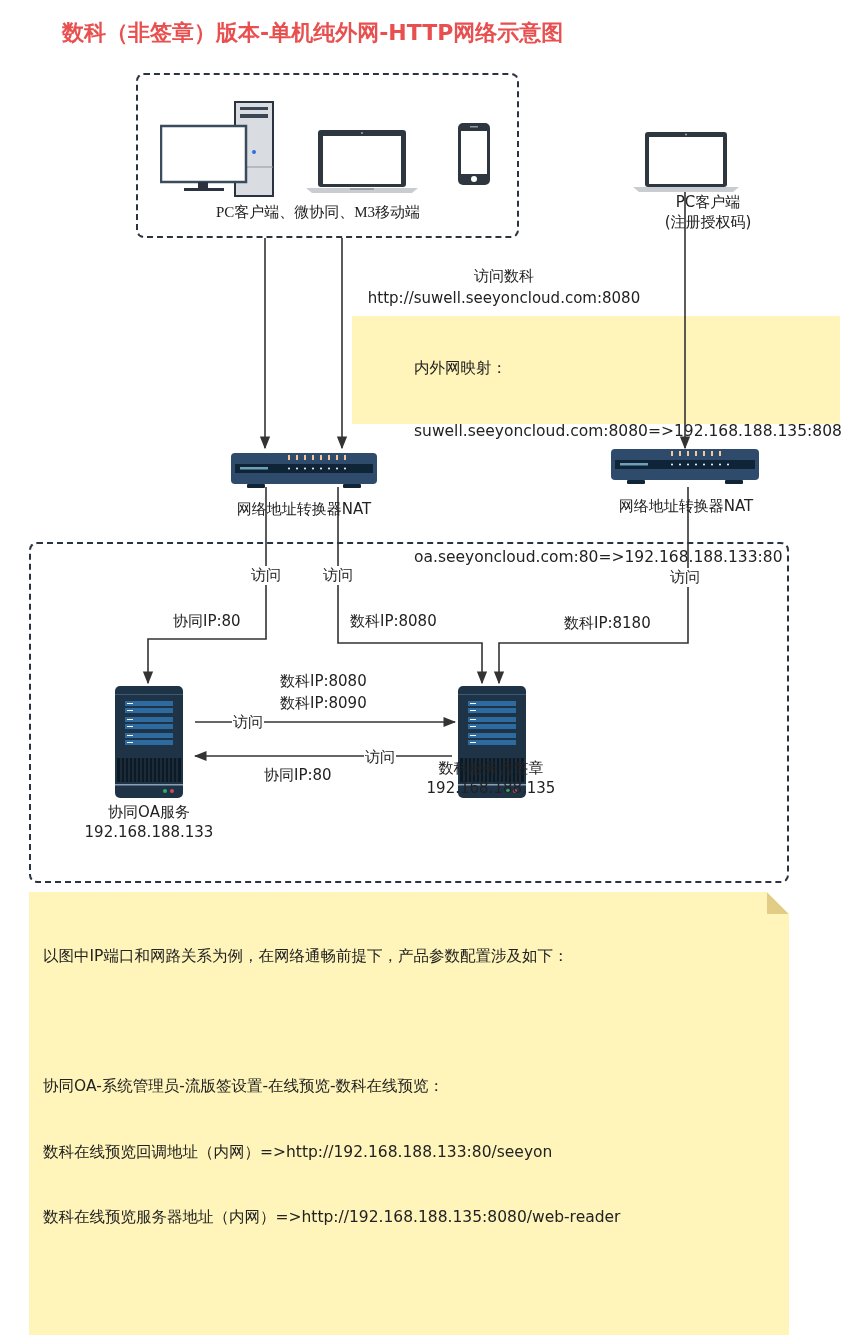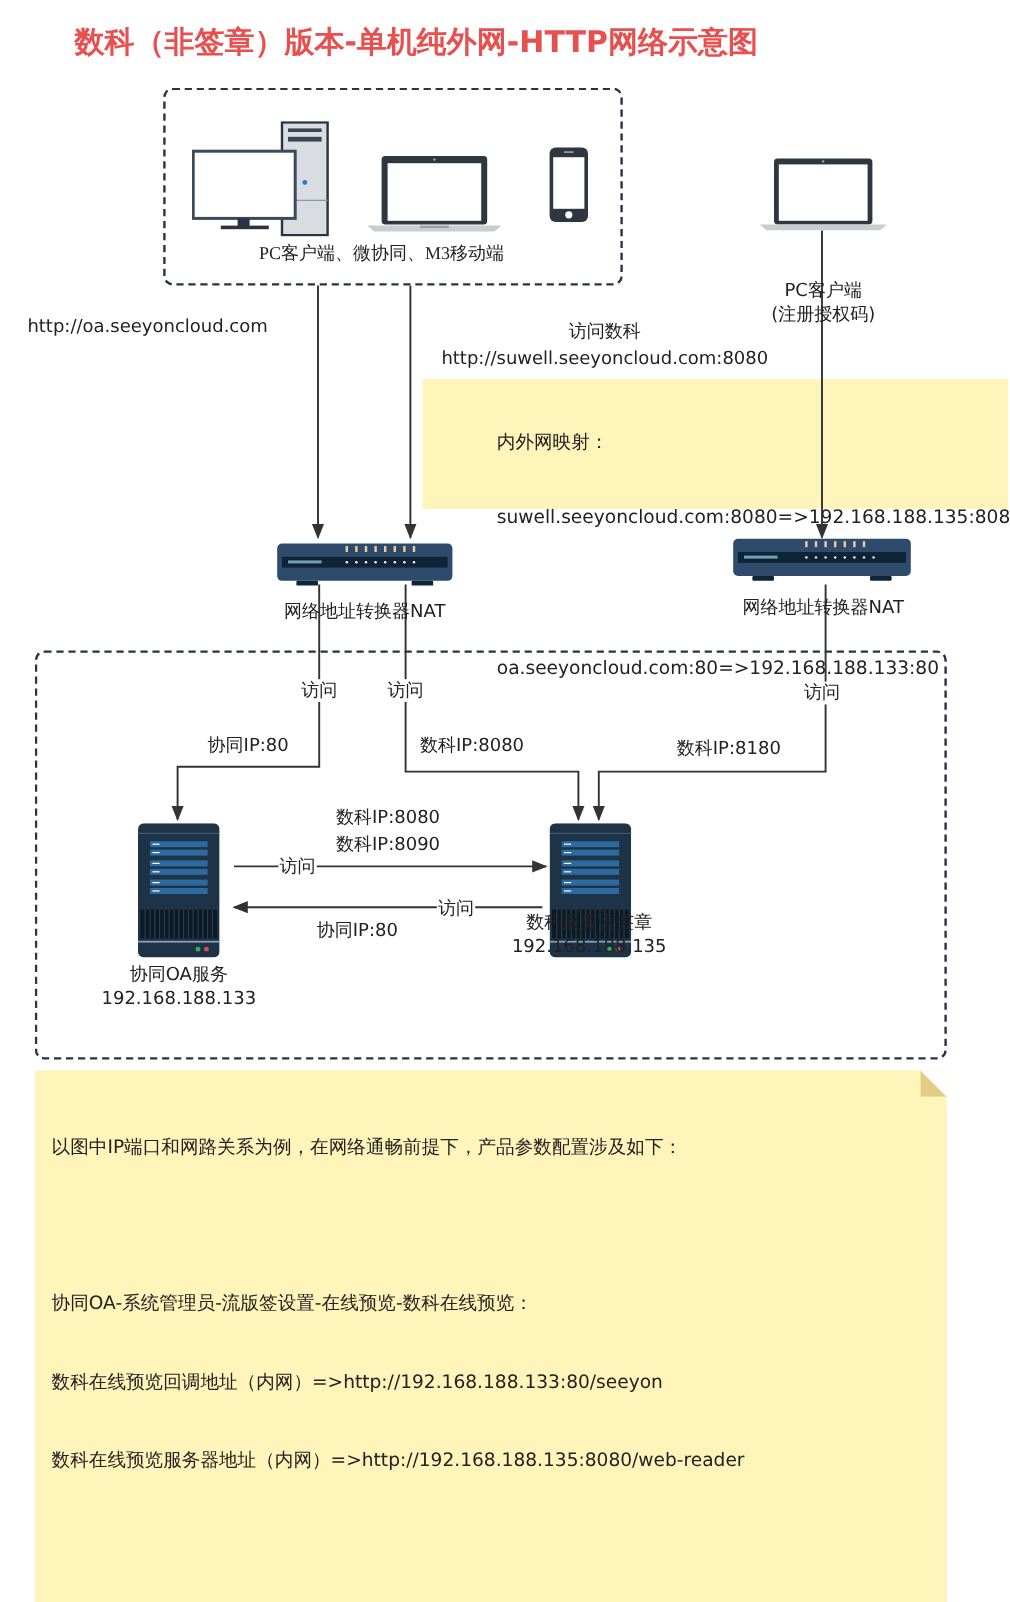--- a/index.html
+++ b/index.html
@@ -1,19 +1,19 @@
 <!DOCTYPE html>
 <html><head>
 <meta charset="utf-8">
 <style>
   html, body { margin: 0; padding: 0; background: #ffffff; }
   body { width: 842px; height: 1335px; position: relative; overflow: hidden;
          font-family: "DejaVu Sans", "Liberation Sans", sans-serif; color: #222; }
   .abs { position: absolute; }
-  .title { left: 62px; top: 18px; font-size: 25px; font-weight: bold; color: #e8504f; letter-spacing: 0; white-space: nowrap; }
+  .title { left: 62px; top: 18px; font-size: 22px; font-weight: bold; color: #e8504f; letter-spacing: 0; white-space: nowrap; }
   .lbl { position: absolute; font-size: 15px; line-height: 19px; color: #222; white-space: nowrap; text-align: center; }
   .dashbox { position: absolute; border: 2.5px dashed #2b3340; border-radius: 8px; box-sizing: border-box; }
   .note { position: absolute; background: #fff4b9; box-sizing: border-box; }
   .note .fold { position: absolute; right: 0; top: 0; width: 0; height: 0; }
   .note-text { position: absolute; font-size: 15.5px; line-height: 21.8px; color: #222; white-space: pre; }
   svg.wires { position: absolute; left: 0; top: 0; pointer-events: none; }
   .onwire { background: #ffffff; padding: 0 1px; }
 </style>
 </head>
 <body>
@@ -116,27 +116,26 @@
 </svg>
 
 <div class="lbl" style="left:190px; top:203px; width:256px;font-family:Liberation Serif, serif;">PC客户端、微协同、M3移动端</div>
 
 <svg class="abs" style="left:633px; top:130px;" width="106" height="62" viewBox="0 0 106 62">
   <rect x="12" y="2" width="82" height="55" rx="3" fill="#2e3640"></rect>
   <rect x="16" y="7" width="74" height="47" fill="#ffffff"></rect>
   <circle cx="53" cy="4.5" r="1" fill="#aaa"></circle>
   <path d="M0,57 L106,57 L100,62 L6,62 Z" fill="#c9ccd0"></path>
 </svg>
-<div class="lbl" style="left:622px; top:192px; width:128px; line-height:20px;margin-top:40px;">
+<div class="lbl" style="left:644px; top:192px; width:128px; line-height:20px;">
   <div class="onwire" style="display:inline-block; background:transparent;">PC客户端</div><br>
   <div style="display:inline-block;">(注册授权码)</div>
 </div>
 
 <div class="lbl" style="left:0px; top:262px; width:246px; line-height:21px;">
-  <div>http://oa.seeyoncloud.com</div>
 </div>
 <div class="lbl" style="left:348px; top:265px; width:312px; line-height:22px;">
   <div>访问数科</div>
   <div>http://suwell.seeyoncloud.com:8080</div>
 </div>
 
 <svg class="abs" style="left:230px; top:449px;" width="148" height="42" viewBox="0 0 148 42">
   <rect x="1" y="4" width="146" height="31" rx="4" fill="#2e4b6b"></rect>
   <rect x="5" y="15" width="138" height="9" fill="#0f2436"></rect>
   <rect x="10" y="18" width="28" height="2.5" fill="#6ea1b7"></rect>

